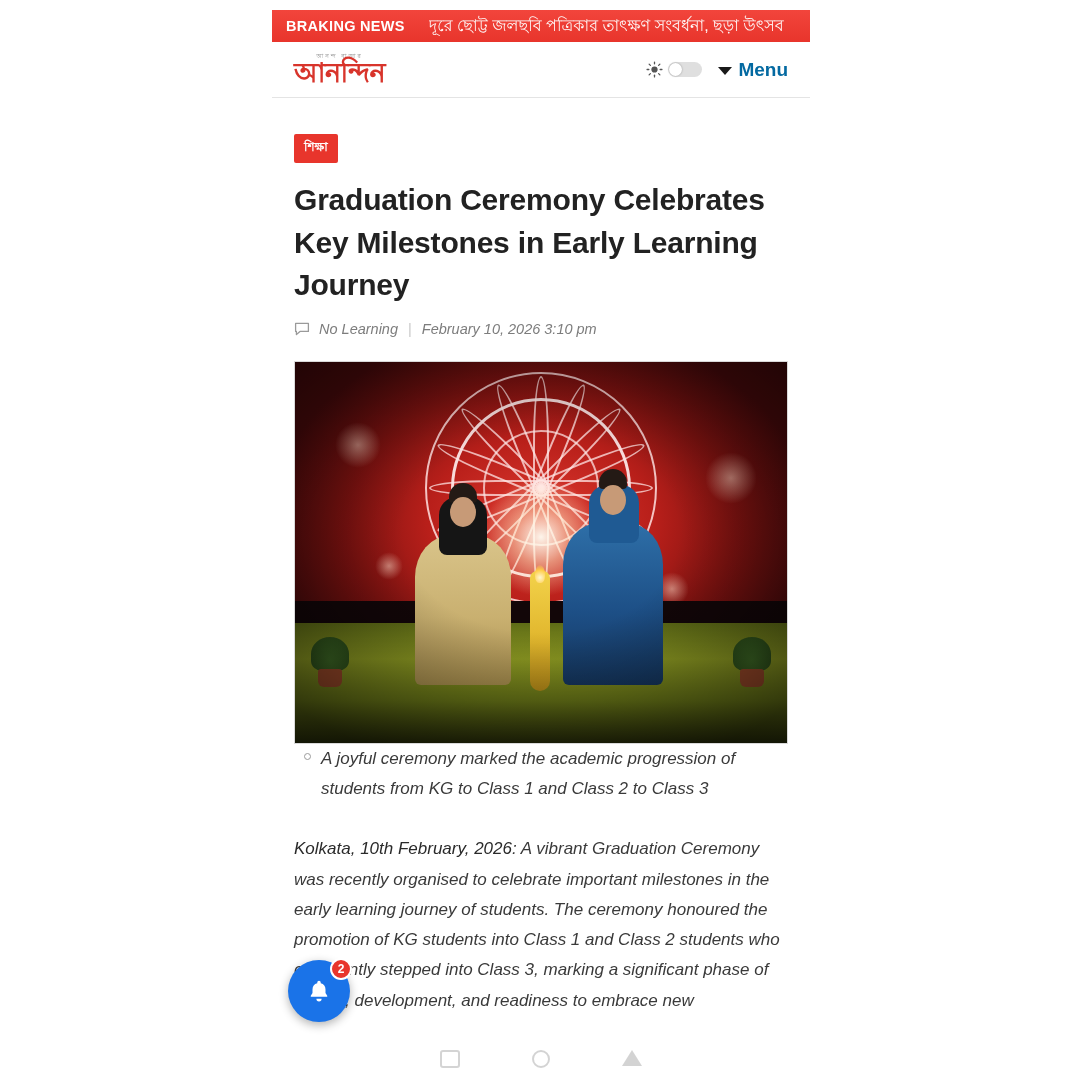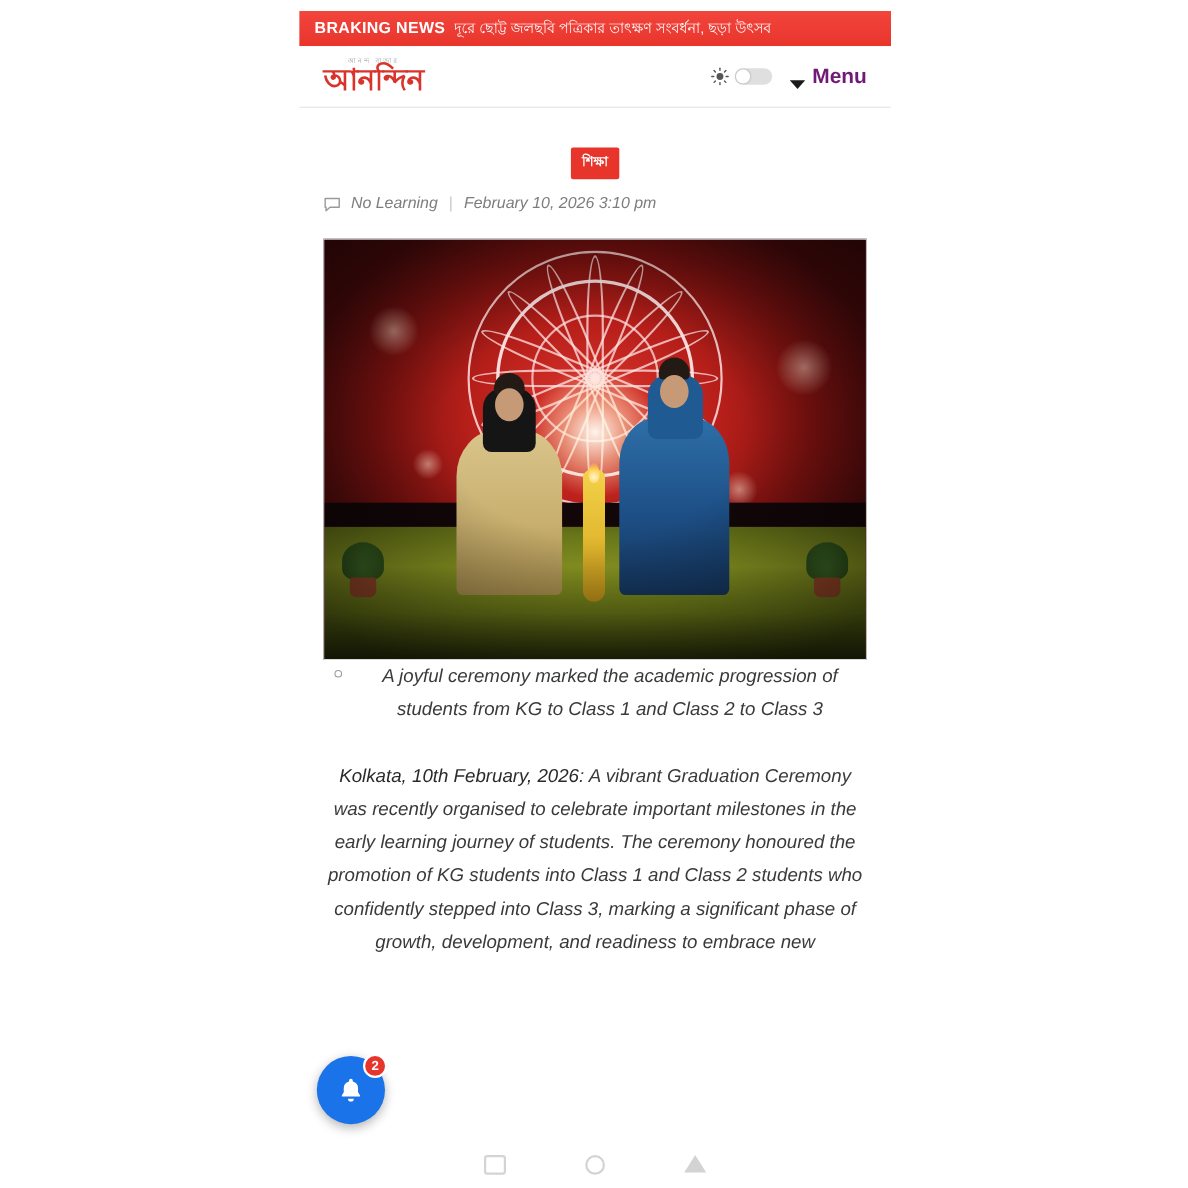--- a/index.html
+++ b/index.html
@@ -43,22 +43,22 @@
   .breaking-label {
     color: #ffffff;
     font-size: 14.5px;
     font-weight: bold;
     letter-spacing: .3px;
     white-space: nowrap;
     flex: 0 0 auto;
   }
   .breaking-ticker {
     color: #ffffff;
-    font-size: 13px;
-    margin-left: 8px;
+    font-size: 16px;
+    margin-left: 24px;
     white-space: nowrap;
     overflow: hidden;
     text-overflow: clip;
     opacity: .97;
   }
 
   
   .masthead {
     position: relative;
     height: 56px;
@@ -114,38 +114,37 @@
   .toggle-knob {
     position: absolute;
     left: 1px; top: 1px;
     width: 13px; height: 13px;
     border-radius: 50%;
     background: #fff;
     box-shadow: 0 0 2px rgba(0,0,0,.35);
   }
   .menu-btn {
     display: flex;
-    align-items: flex-end;
+    align-items: center;
     gap: 6px;
     font-size: 19px;
     font-weight: bold;
-    color: #701a75;
+    color: #0369a1;
   }
   .chev {
     width: 0; height: 0;
     border-left: 7px solid transparent;
     border-right: 7px solid transparent;
     border-top: 8px solid #1a1a1a;
     margin-top: 3px;
   }
 
   
   .article {
     padding: 36px 22px 0 22px;
-    text-align: center;
   }
   .category-tag {
     display: inline-block;
     background: #e8352c;
     color: #ffffff;
     font-size: 12px;
     font-weight: bold;
     padding: 4px 10px 5px 10px;
     border-radius: 2px;
     font-family: "Liberation Serif", serif;
@@ -445,20 +444,21 @@
         <div class="menu-btn">
           <span class="chev"></span>
           <span>Menu</span>
         </div>
       </div>
     </div>
 
     <div class="article">
       <span class="category-tag">শিক্ষা</span>
 
+      <h1 class="headline">Graduation Ceremony Celebrates Key Milestones in Early Learning Journey</h1>
 
       <div class="meta">
         <span class="comment-icon">
           <svg viewBox="0 0 20 17" width="16" height="14">
             <path d="M2 1.5h16v10H7.5L3 15.5V11.5H2z" fill="none" stroke="#9a9a9a" stroke-width="1.6" stroke-linejoin="round"></path>
           </svg>
         </span>
         <span>No Learning</span>
         <span class="meta-sep">|</span>
         <span>February 10, 2026 3:10 pm</span>

